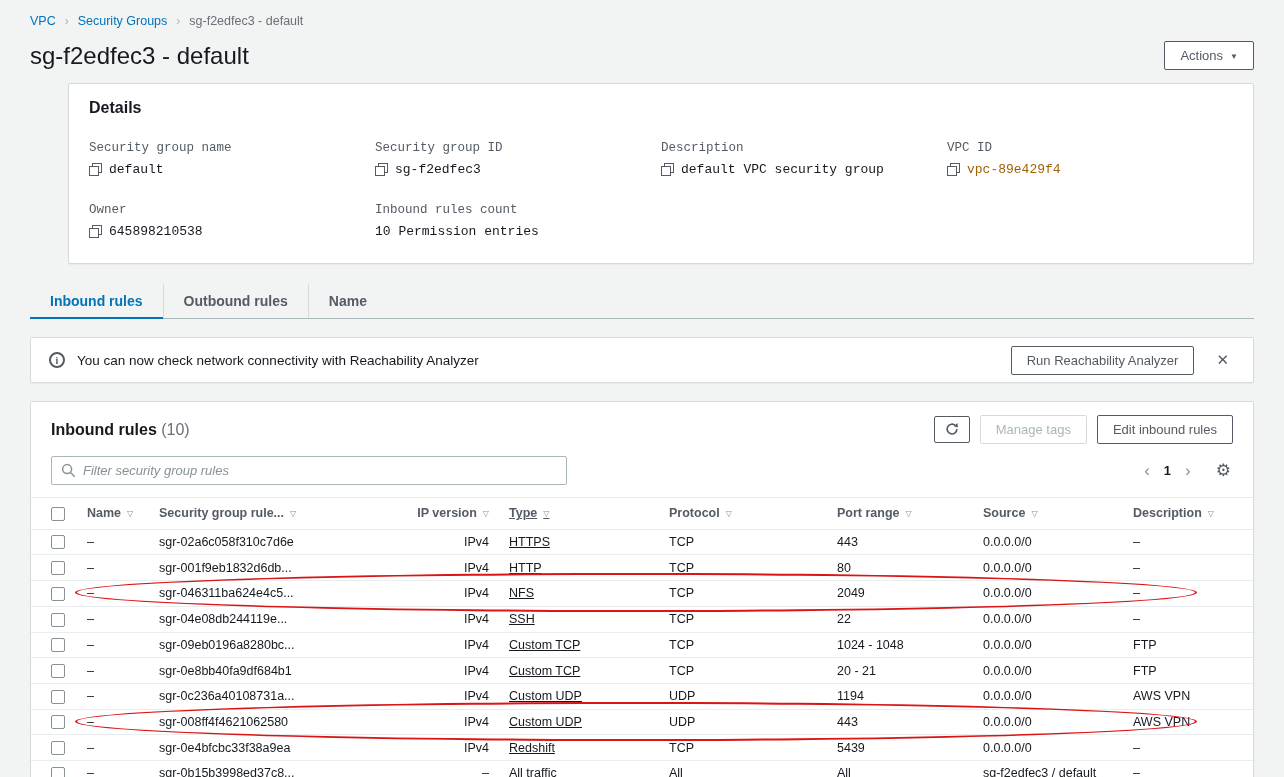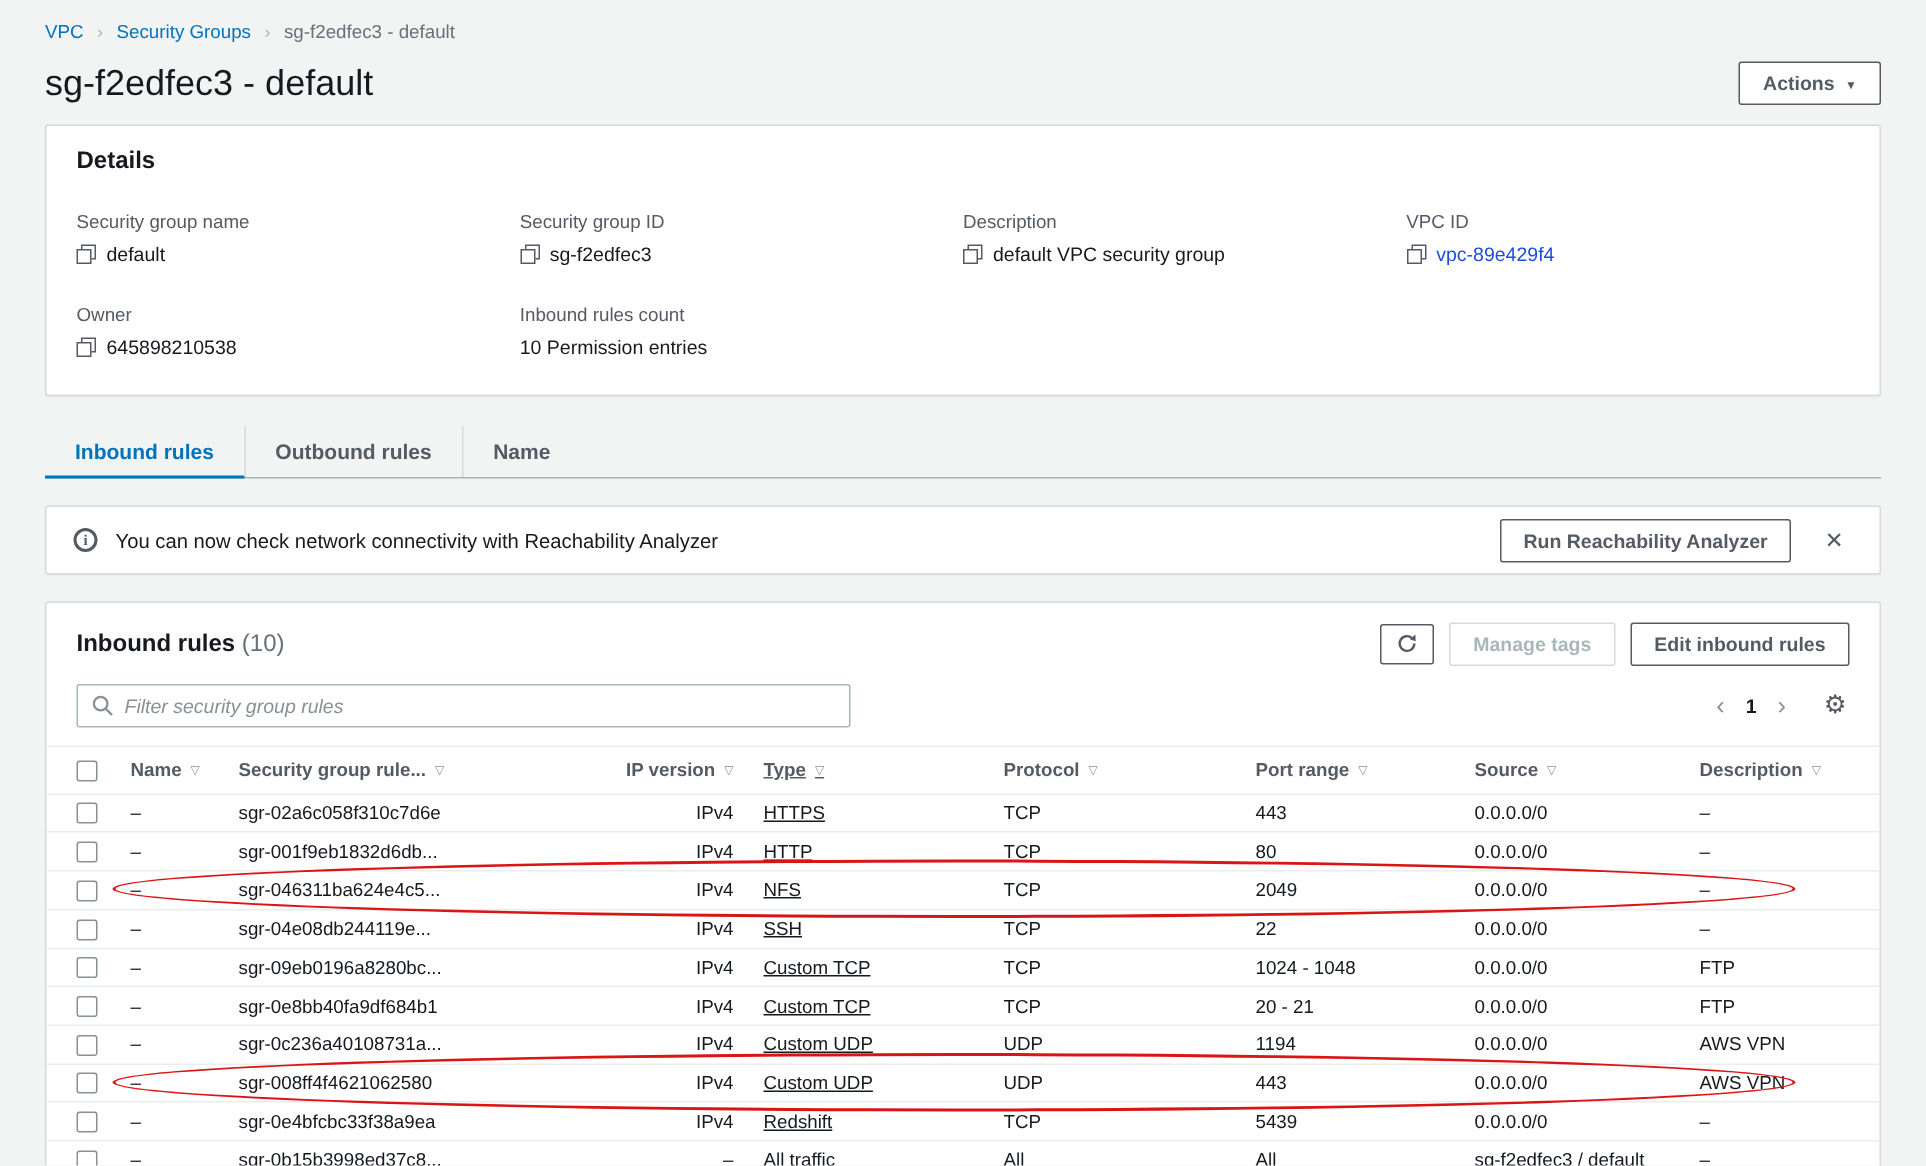--- a/index.html
+++ b/index.html
@@ -18,35 +18,35 @@
   .breadcrumb a { color:#0073bb; text-decoration:none; cursor:pointer; }
   .breadcrumb .sep { color:#aab7b8; font-size:12px; }
   .breadcrumb .current { color:#687078; }
 
   
   .title-row { display:flex; justify-content:space-between; align-items:center; margin-bottom:13px; }
   h1 { font-size:24px; font-weight:400; color:#16191f; }
 
   .btn {
     background:#fff; border:1px solid #545b64; border-radius:2px;
-    color:#545b64; font-weight:bold; font-size:13px; padding:6px 15px;
+    color:#545b64; font-weight:normal; font-size:13px; padding:6px 15px;
     cursor:pointer; font-family:inherit; white-space:nowrap;
   }
   .btn.disabled { border-color:#d5dbdb; color:#aab7b8; cursor:default; }
   .caret { font-size:8px; margin-left:7px; vertical-align:1px; }
 
   .card { background:#fff; border:1px solid #d5dbdb; border-radius:2px; box-shadow:0 1px 1px rgba(0,0,0,.04); }
 
   
-  .details-card { padding:15px 20px 24px; margin-bottom:20px; }
+  .details-card { padding:15px 20px 24px; margin-bottom:20px;margin-left:38px; }
   .details-card h2 { font-size:16px; font-weight:bold; margin-bottom:24px; }
-  .details-grid { display:grid; grid-template-columns:repeat(4,1fr); row-gap:26px; }
+  .details-grid { display:grid; grid-template-columns:repeat(4,1fr); row-gap:26px;font-family:Liberation Mono, monospace; }
   .field-label { color:#545b64; font-size:12.5px; margin-bottom:7px; }
   .field-value { font-size:13px; display:flex; align-items:center; gap:7px; }
-  .link { color:#1d4ed8; cursor:pointer; }
+  .link { color:#a16207; cursor:pointer; }
   .copy-icon { position:relative; width:13px; height:13px; display:inline-block; flex:none; cursor:pointer; }
   .copy-icon::before { content:''; position:absolute; top:0; right:0; width:8px; height:8px; border:1px solid #545b64; background:#fff; }
   .copy-icon::after { content:''; position:absolute; bottom:0; left:0; width:8px; height:8px; border:1px solid #545b64; background:#fff; }
 
   
   .tabs { display:flex; border-bottom:1px solid #aab7b8; margin-bottom:18px; }
   .tab { padding:9px 20px; font-size:14px; font-weight:bold; color:#545b64; cursor:pointer; position:relative; }
   .tab + .tab { border-left:1px solid #d5dbdb; }
   .tab.active { color:#0073bb; }
   .tab.active::after { content:''; position:absolute; left:0; right:0; bottom:-1px; height:2px; background:#0073bb; }

